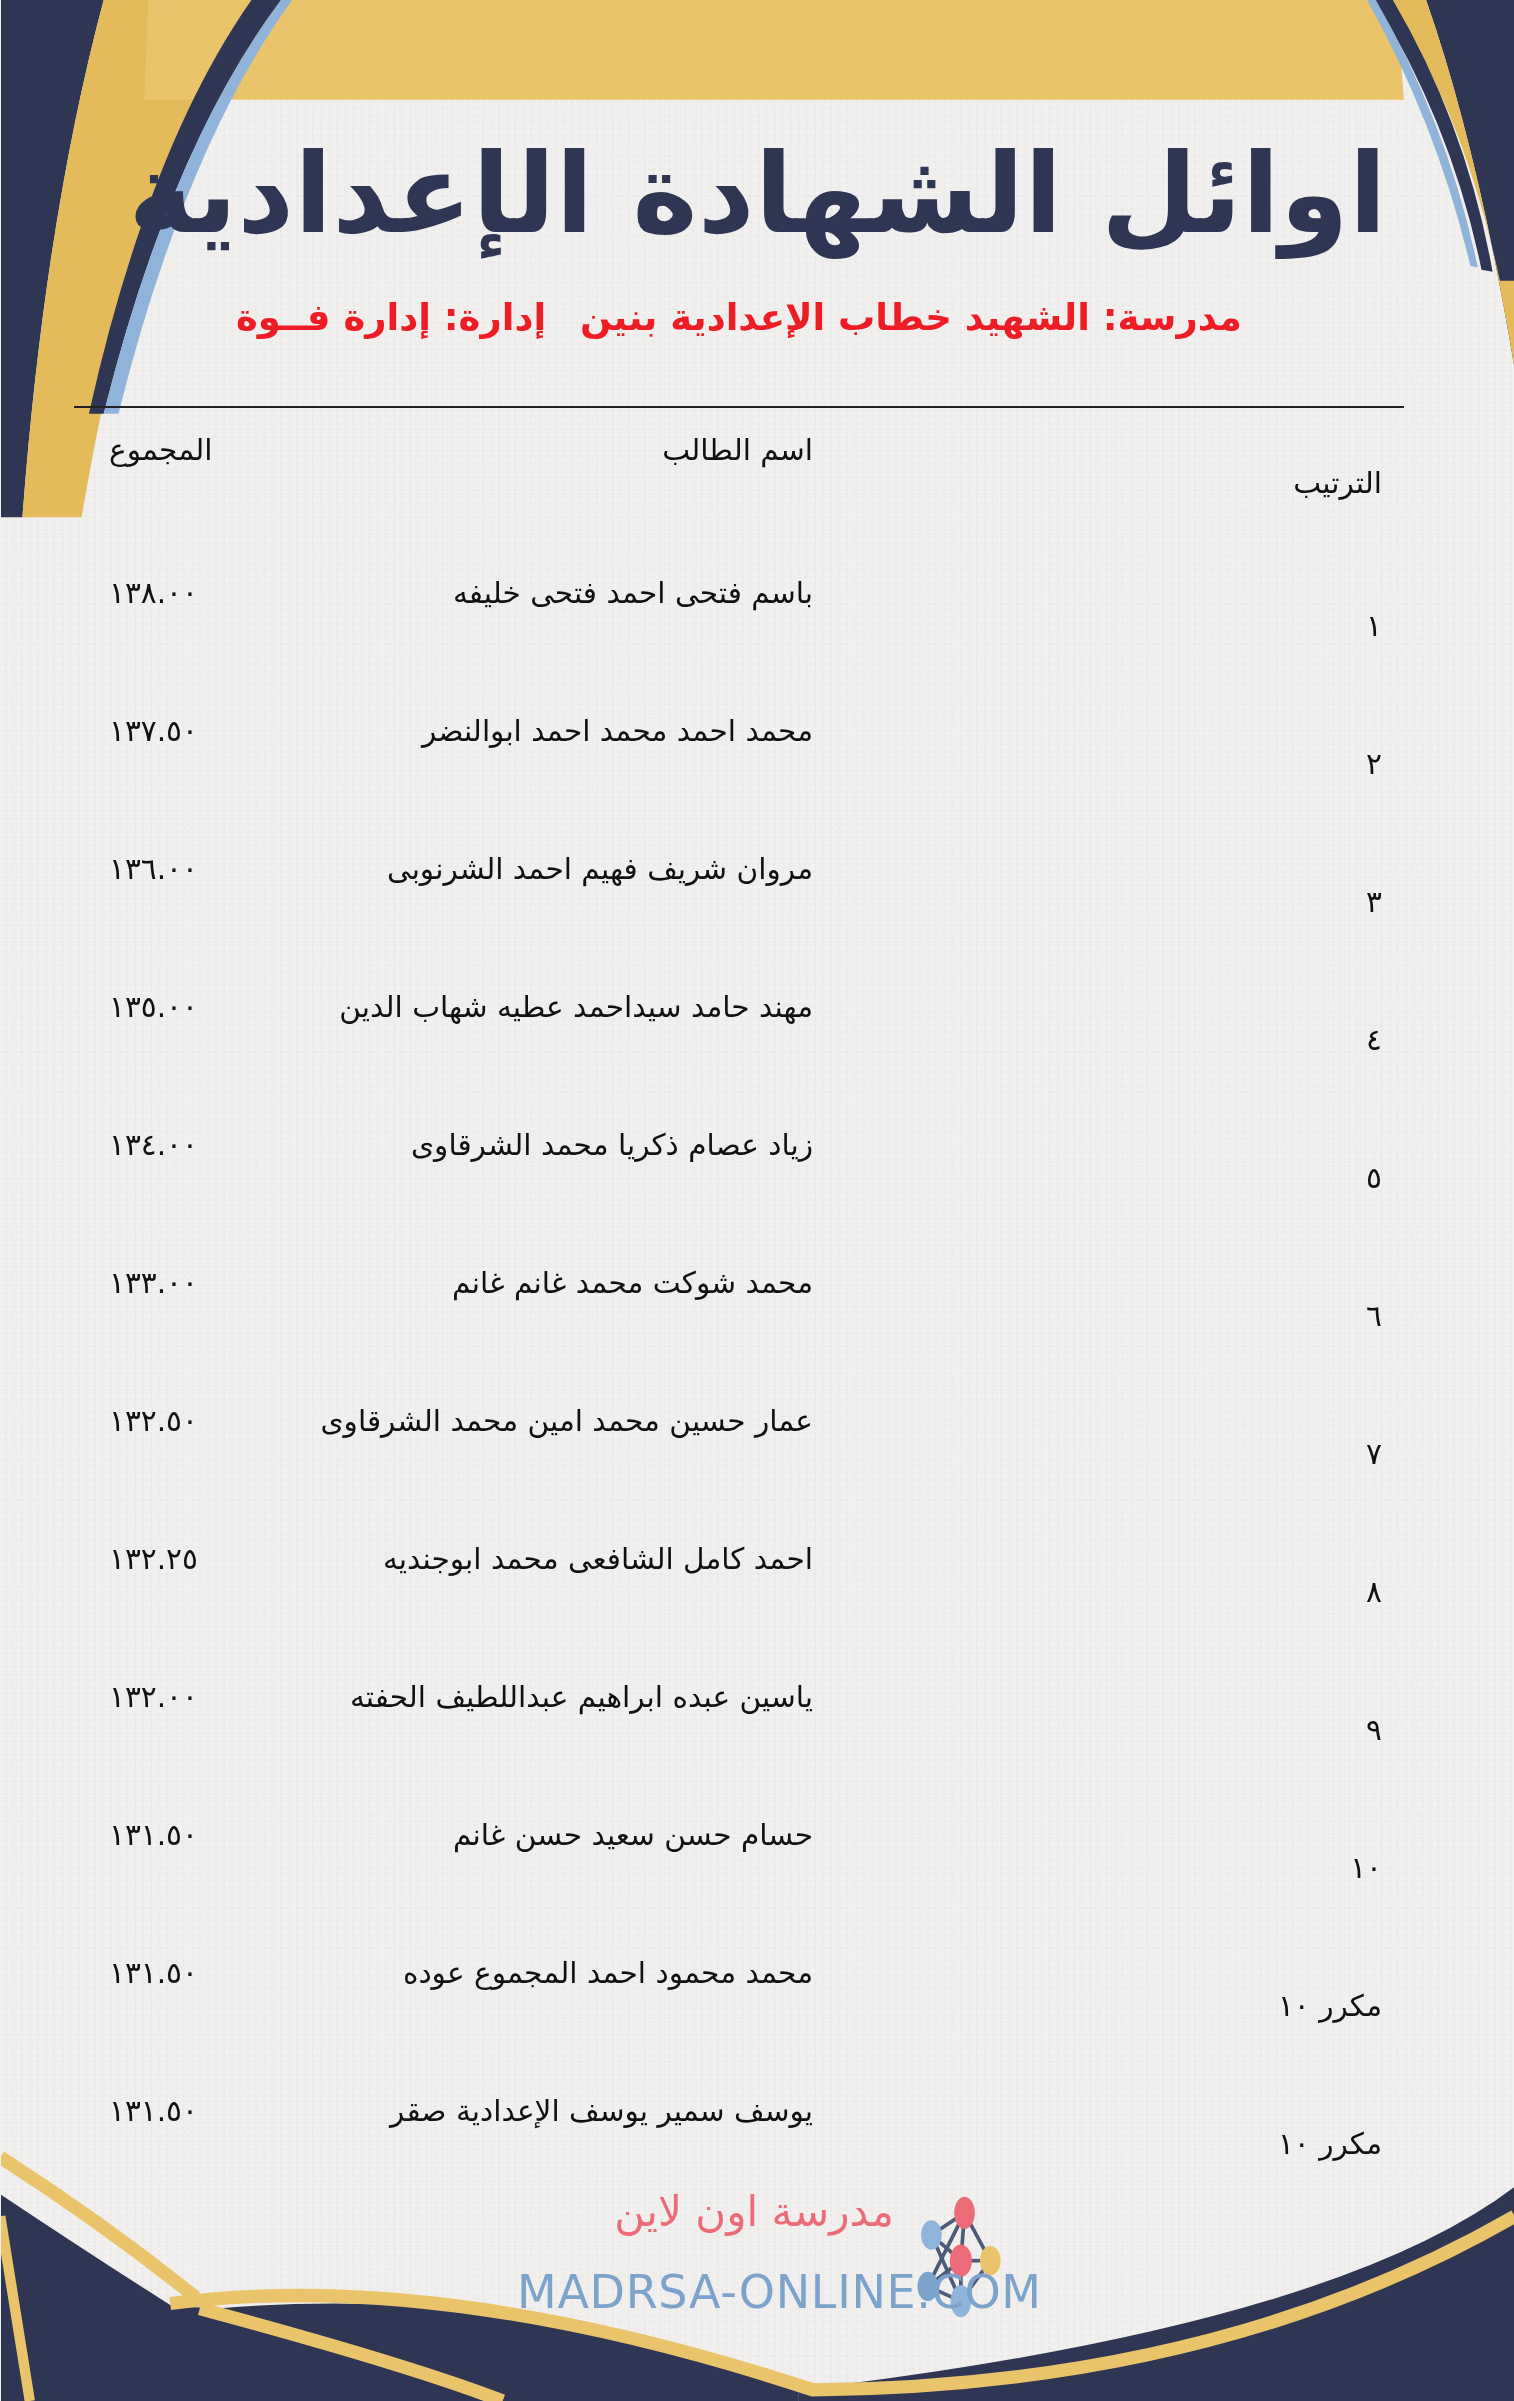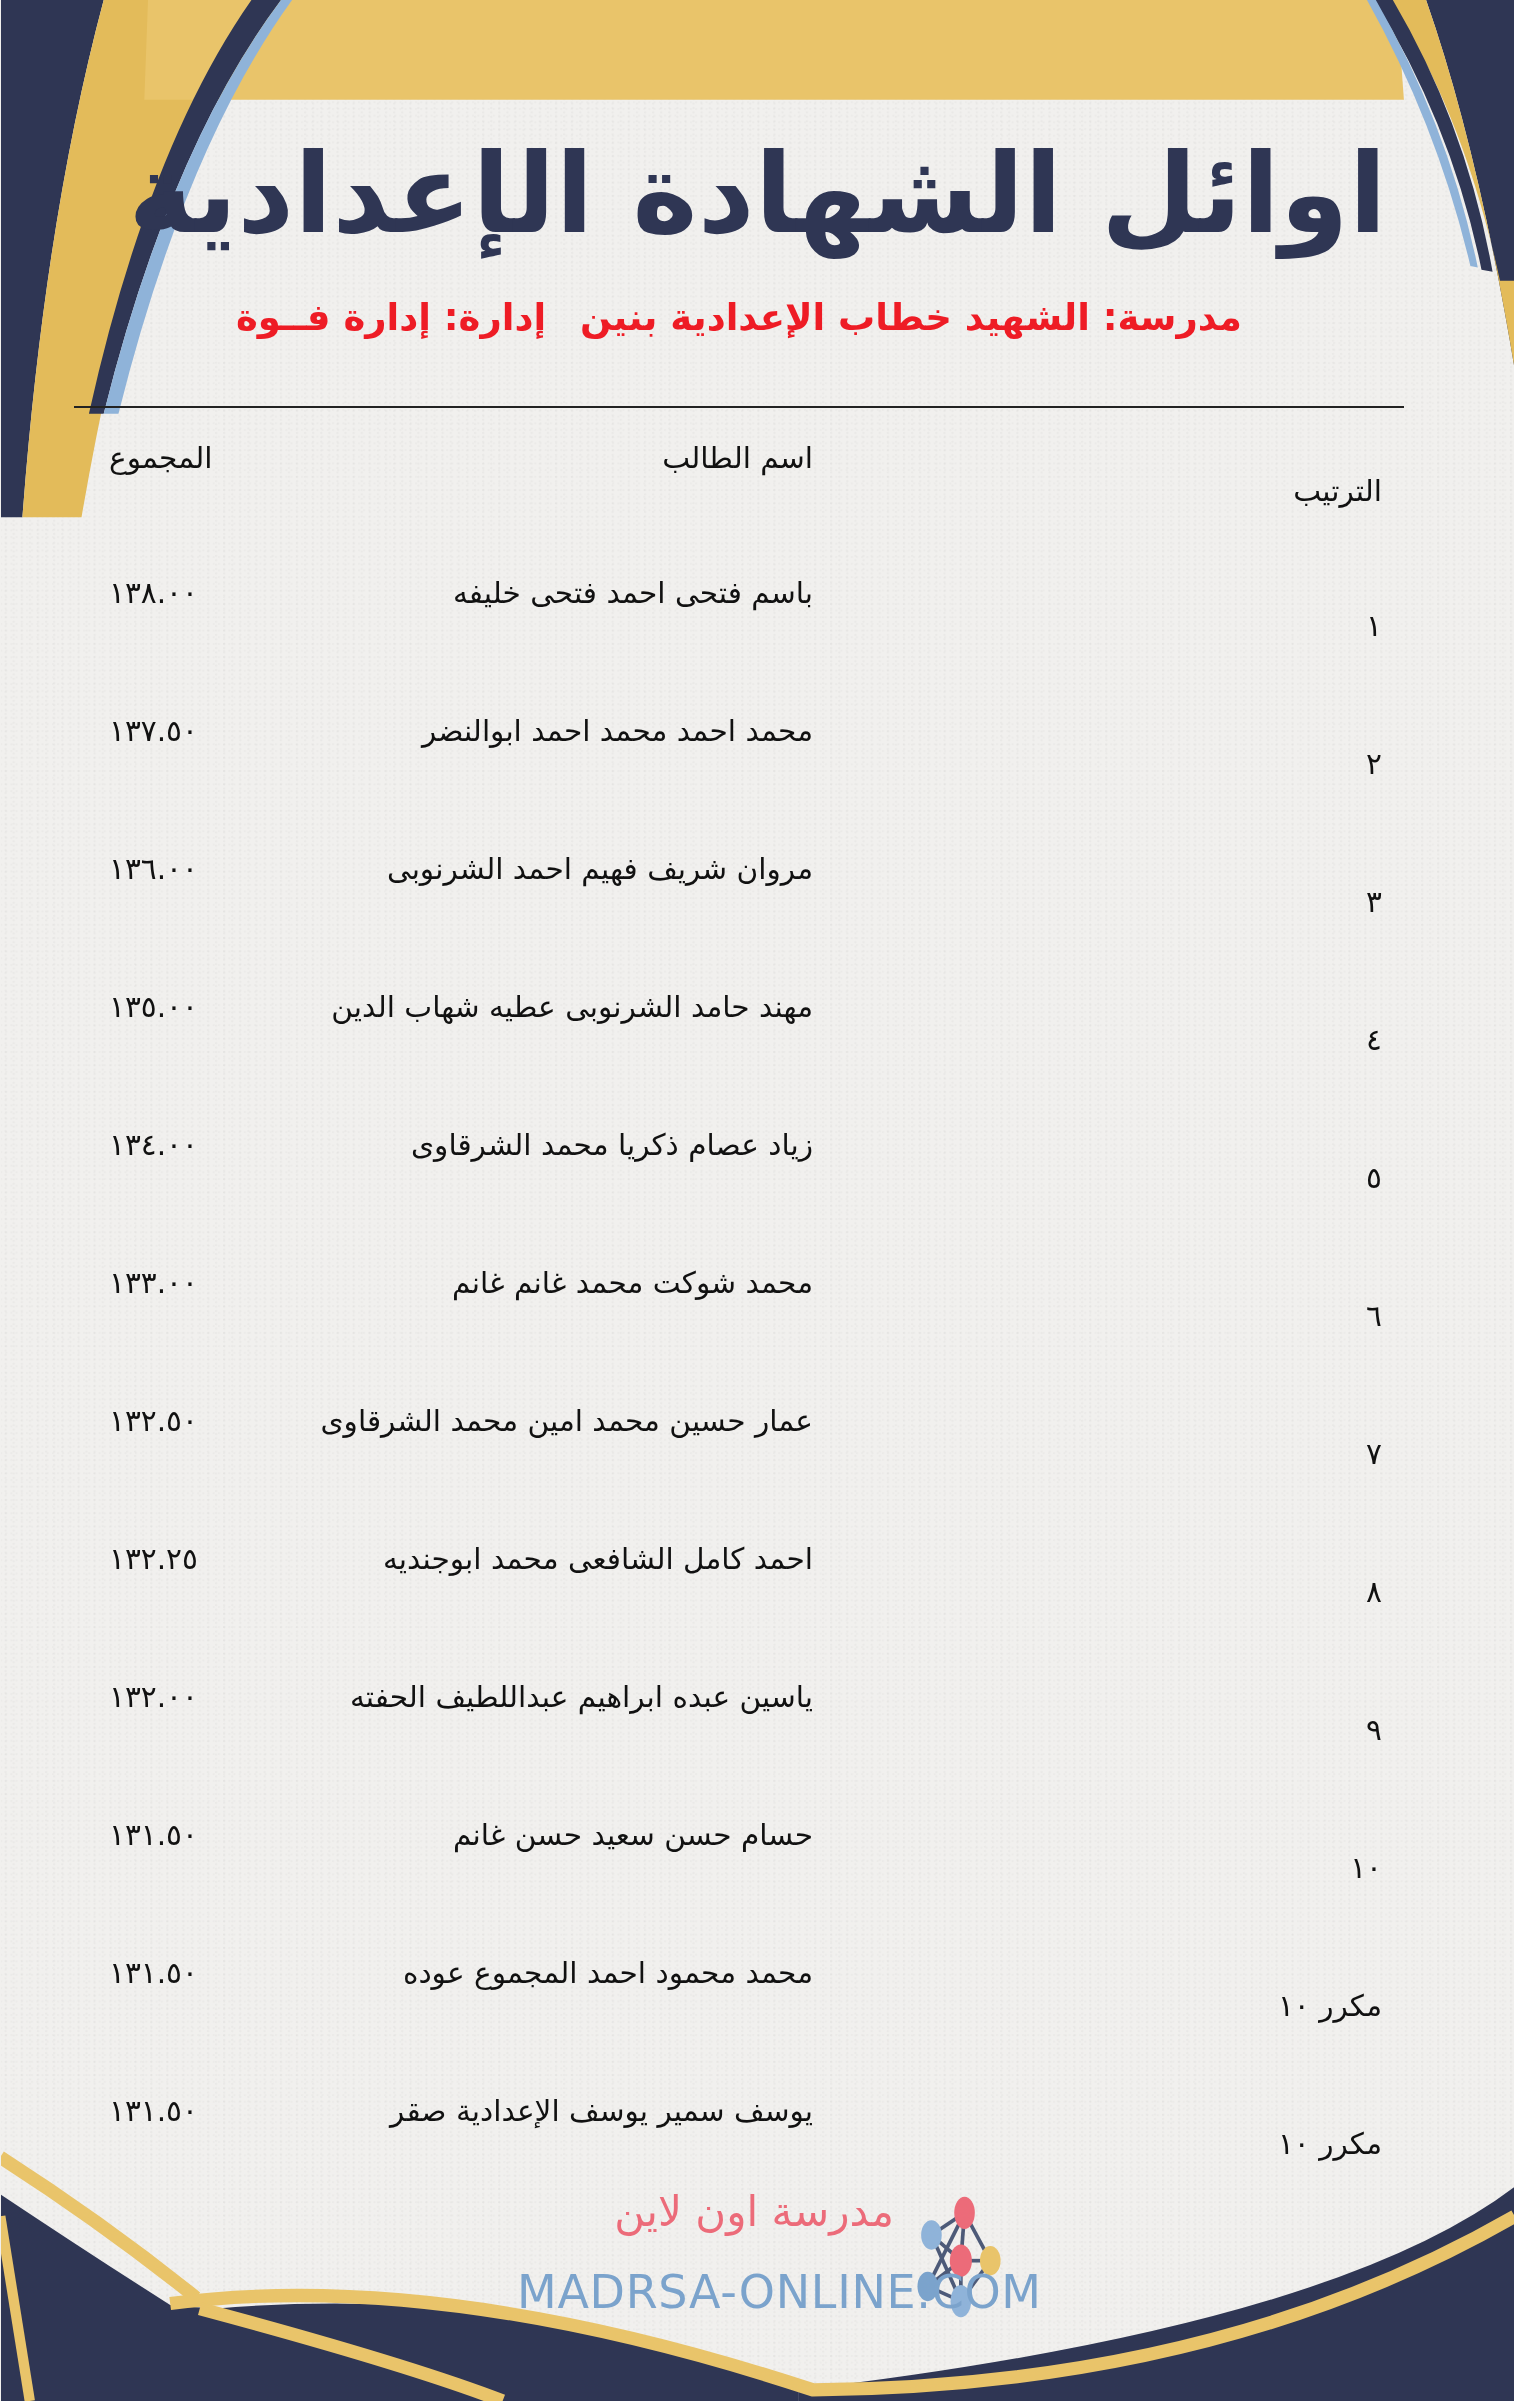--- a/index.html
+++ b/index.html
@@ -81,21 +81,21 @@
       font-weight: normal;
     }
     .cell {
       position: absolute;
       top: 17.7px;
       white-space: nowrap;
     }
     .cell.rank { right: 133px; margin-top: 33px; }
     .cell.name { right: 702px; }
     .cell.total { left: 109px; direction: ltr; }
-    .row.header .cell { top: 9px; }
+    .row.header .cell { top: 1px; }
     .logo {
       position: absolute;
       top: 2187px;
       left: 517px;
       width: 488px;
       height: 133px;
     }
     .logo-ar {
       position: absolute;
       right: 111px;
@@ -184,21 +184,21 @@
     <span class="cell name">محمد احمد محمد احمد ابوالنضر</span>
     <span class="cell total">١٣٧.٥٠</span>
   </div>
   <div class="row">
     <span class="cell rank">٣</span>
     <span class="cell name">مروان شريف فهيم احمد الشرنوبى</span>
     <span class="cell total">١٣٦.٠٠</span>
   </div>
   <div class="row">
     <span class="cell rank">٤</span>
-    <span class="cell name">مهند حامد الشرنوبى عطيه شهاب الدين</span>
+    <span class="cell name">مهند حامد سيداحمد عطيه شهاب الدين</span>
     <span class="cell total">١٣٥.٠٠</span>
   </div>
   <div class="row">
     <span class="cell rank">٥</span>
     <span class="cell name">زياد عصام ذكريا محمد الشرقاوى</span>
     <span class="cell total">١٣٤.٠٠</span>
   </div>
   <div class="row">
     <span class="cell rank">٦</span>
     <span class="cell name">محمد شوكت محمد غانم غانم</span>

